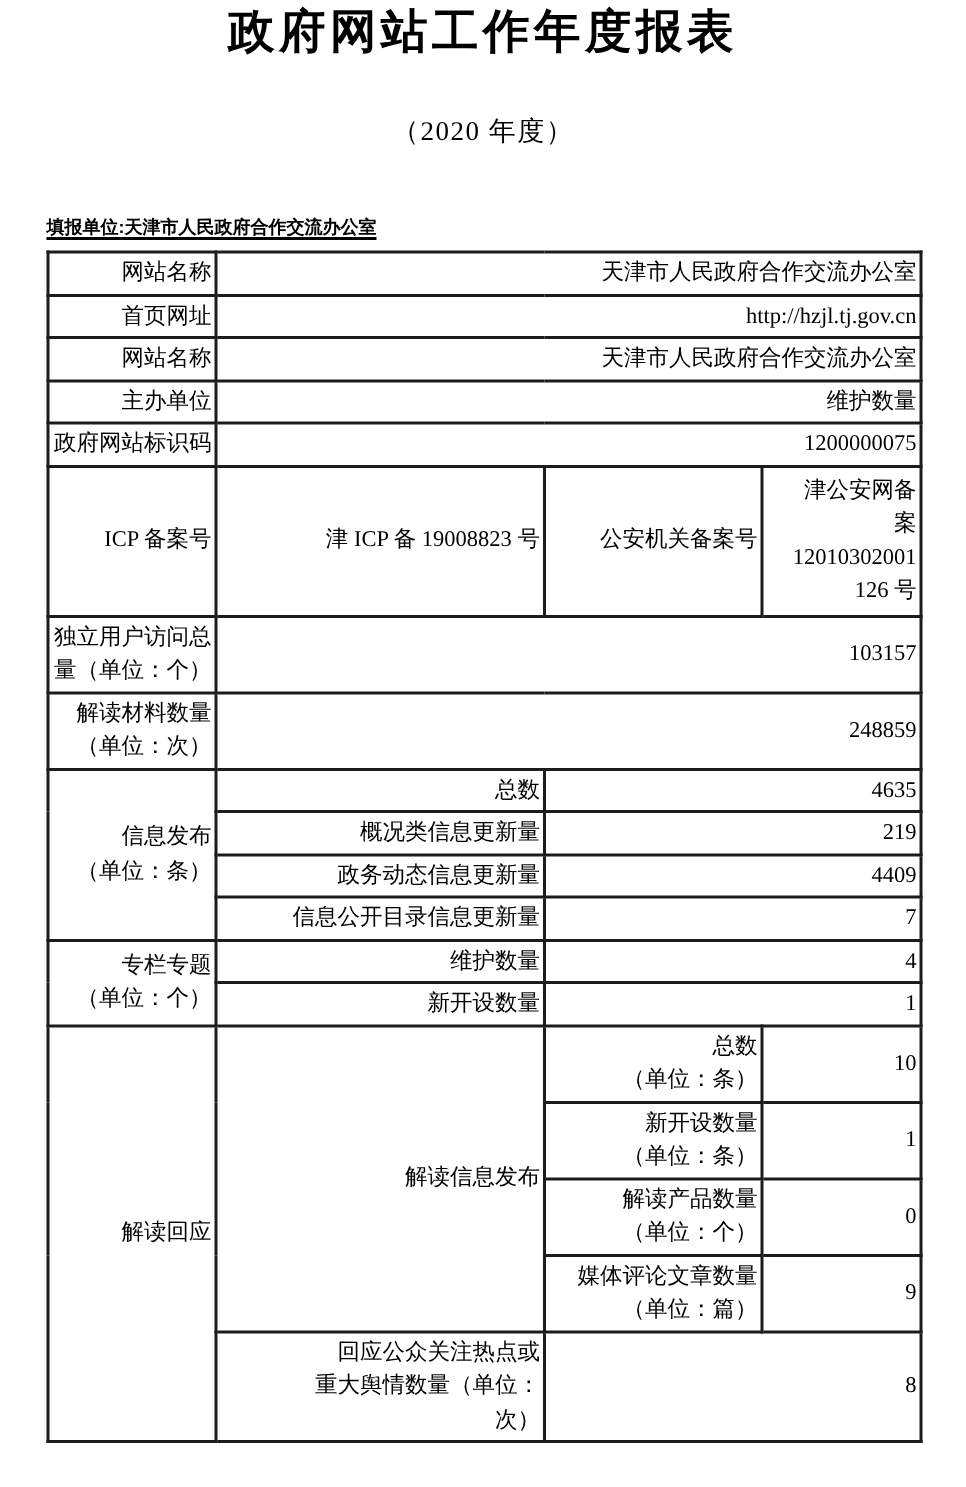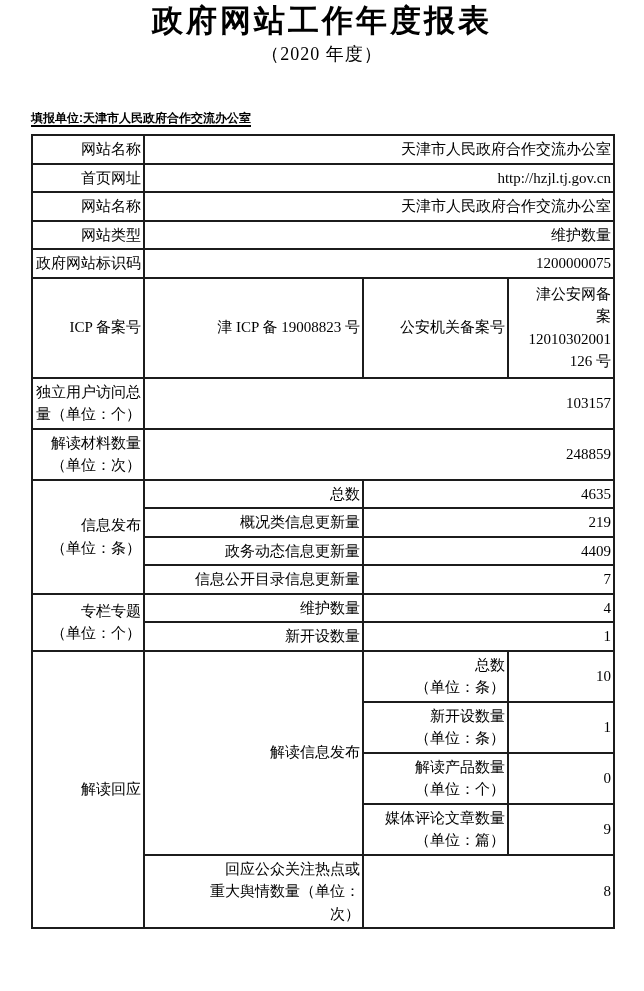--- a/index.html
+++ b/index.html
@@ -14,20 +14,21 @@
   }
   .doc-title {
     text-align: center;
     font-family: "Liberation Sans", "DejaVu Sans", sans-serif;
     font-weight: bold;
     font-size: 31px;
     letter-spacing: 3px;
     color: #000000;
   }
   .doc-subtitle {
+    margin-top: 33px;
     text-align: center;
     font-size: 18px;
     letter-spacing: 1px;
     color: #000000;
   }
   .unit-line {
     margin: 44px 31px 7px 31px;
     font-family: "Liberation Sans", "DejaVu Sans", sans-serif;
     font-weight: bold;
     font-size: 12px;
@@ -74,21 +75,21 @@
     </tr>
     <tr style="height:27px">
       <td>首页网址</td>
       <td colspan="3">http://hzjl.tj.gov.cn</td>
     </tr>
     <tr style="height:27px">
       <td>网站名称</td>
       <td colspan="3">天津市人民政府合作交流办公室</td>
     </tr>
     <tr style="height:27px">
-      <td>网站类型</td>
+      <td>主办单位</td>
       <td colspan="3">维护数量</td>
     </tr>
     <tr style="height:27px">
       <td>政府网站标识码</td>
       <td colspan="3">1200000075</td>
     </tr>
     <tr style="height:100px">
       <td>ICP 备案号</td>
       <td>津 ICP 备 19008823 号</td>
       <td>公安机关备案号</td>

